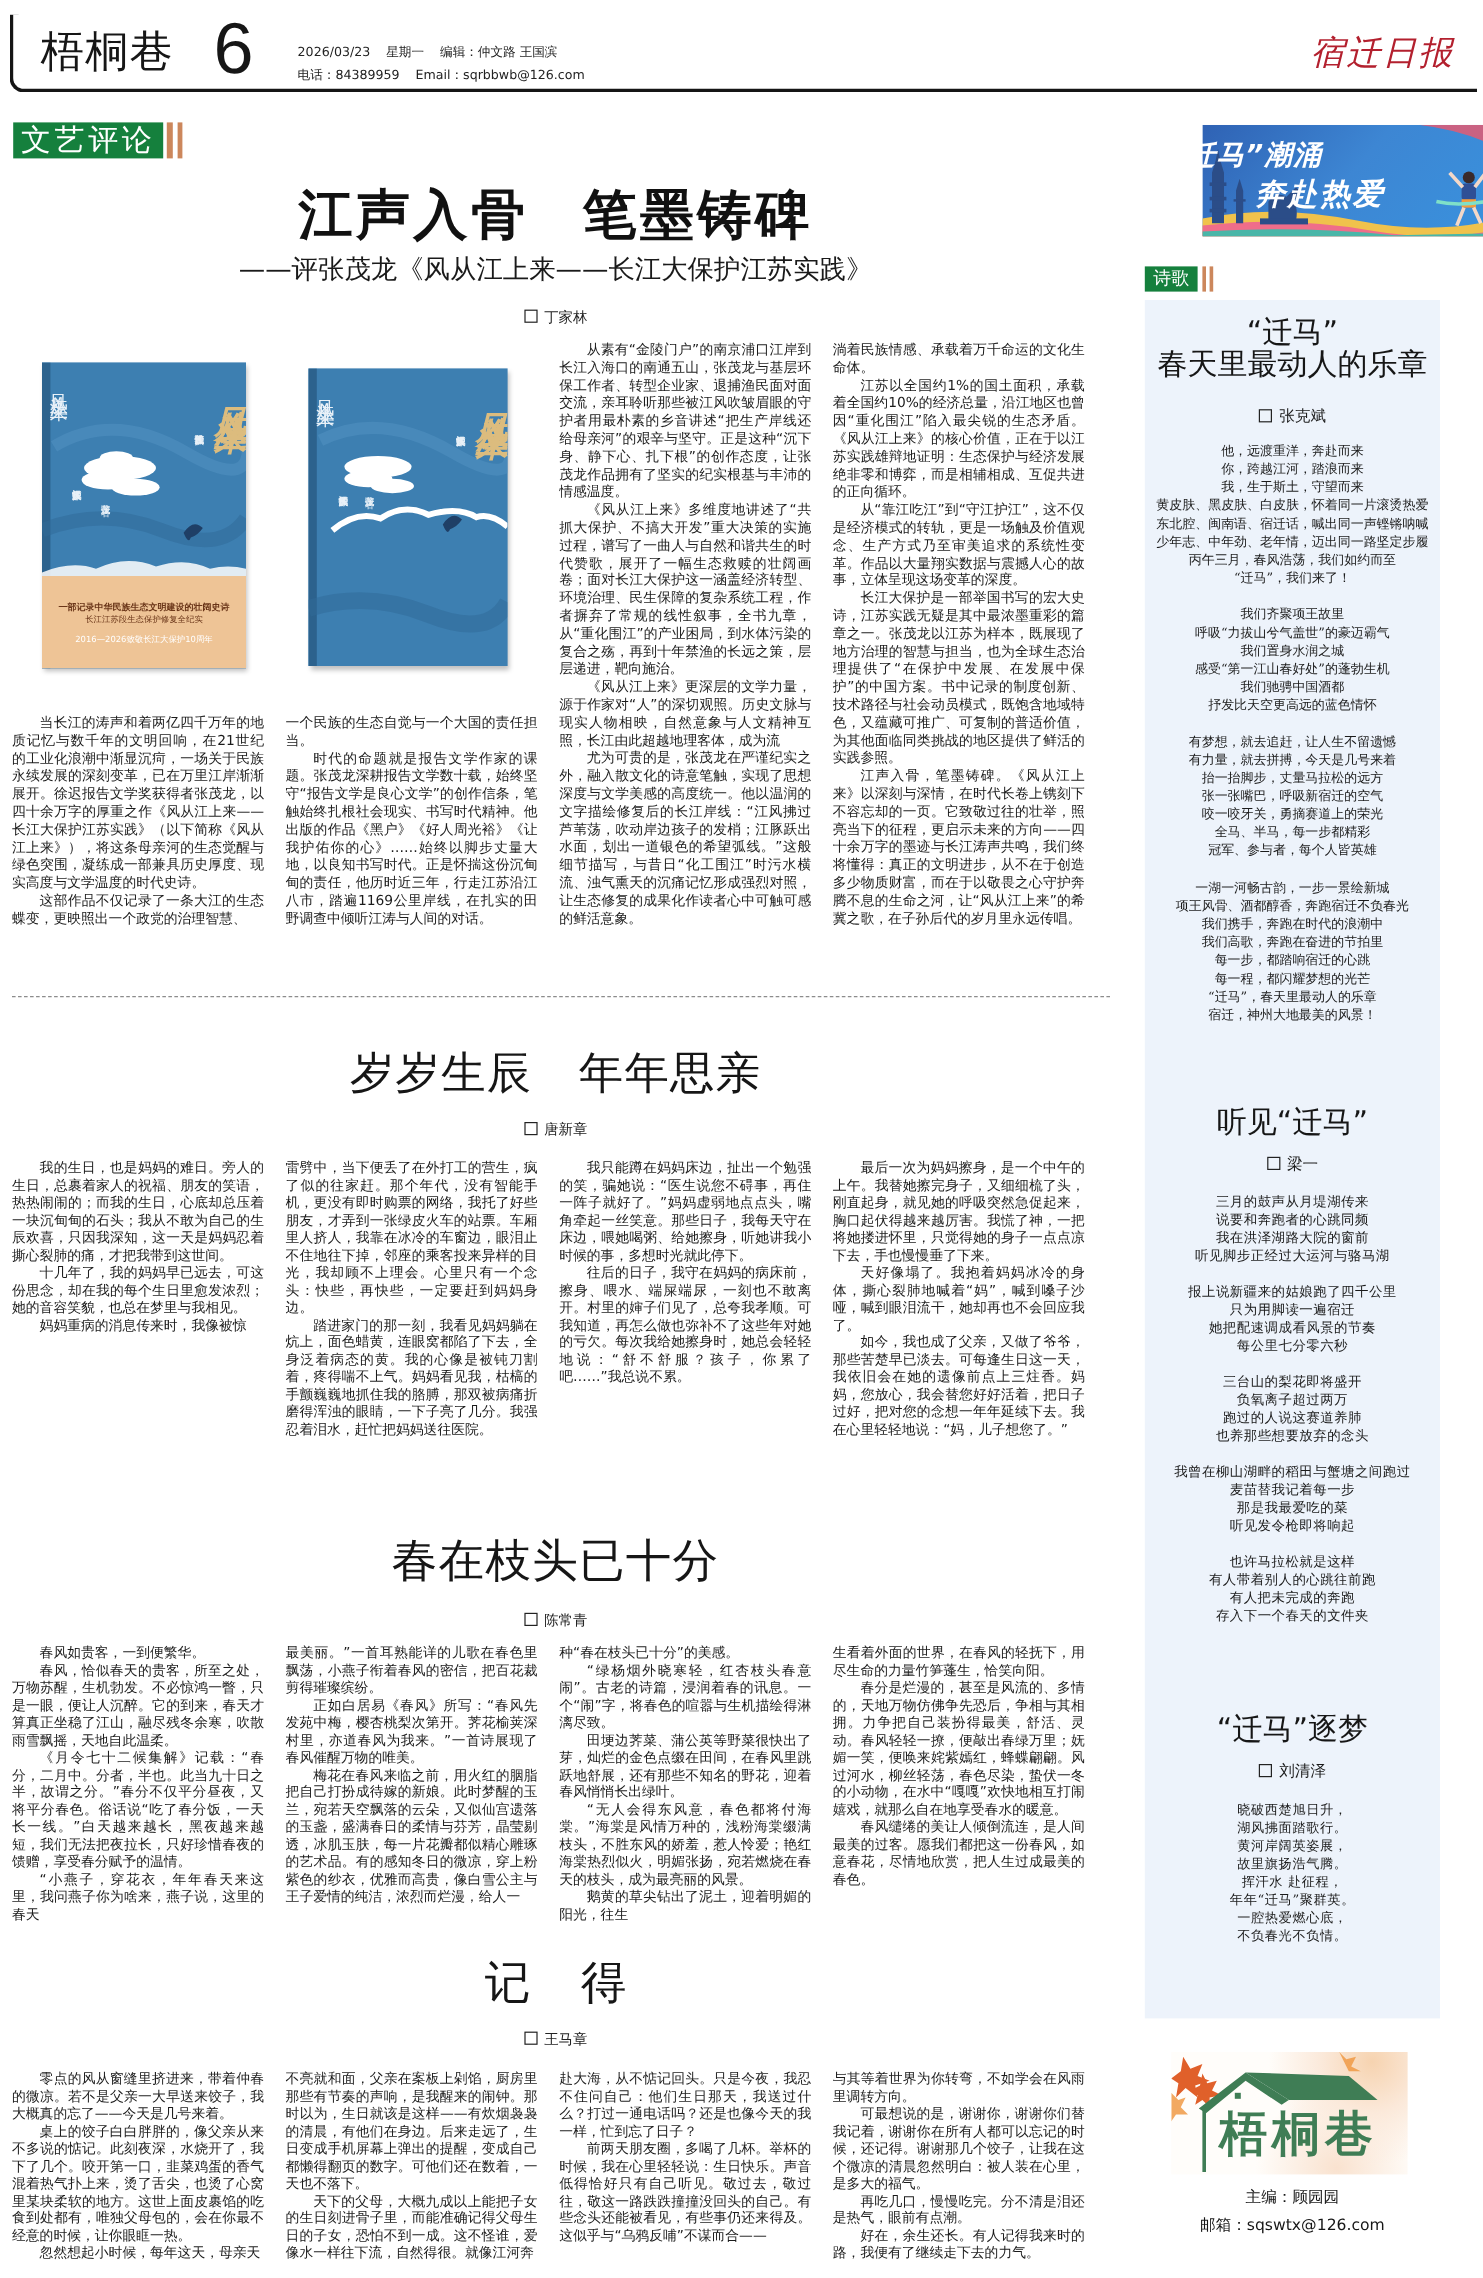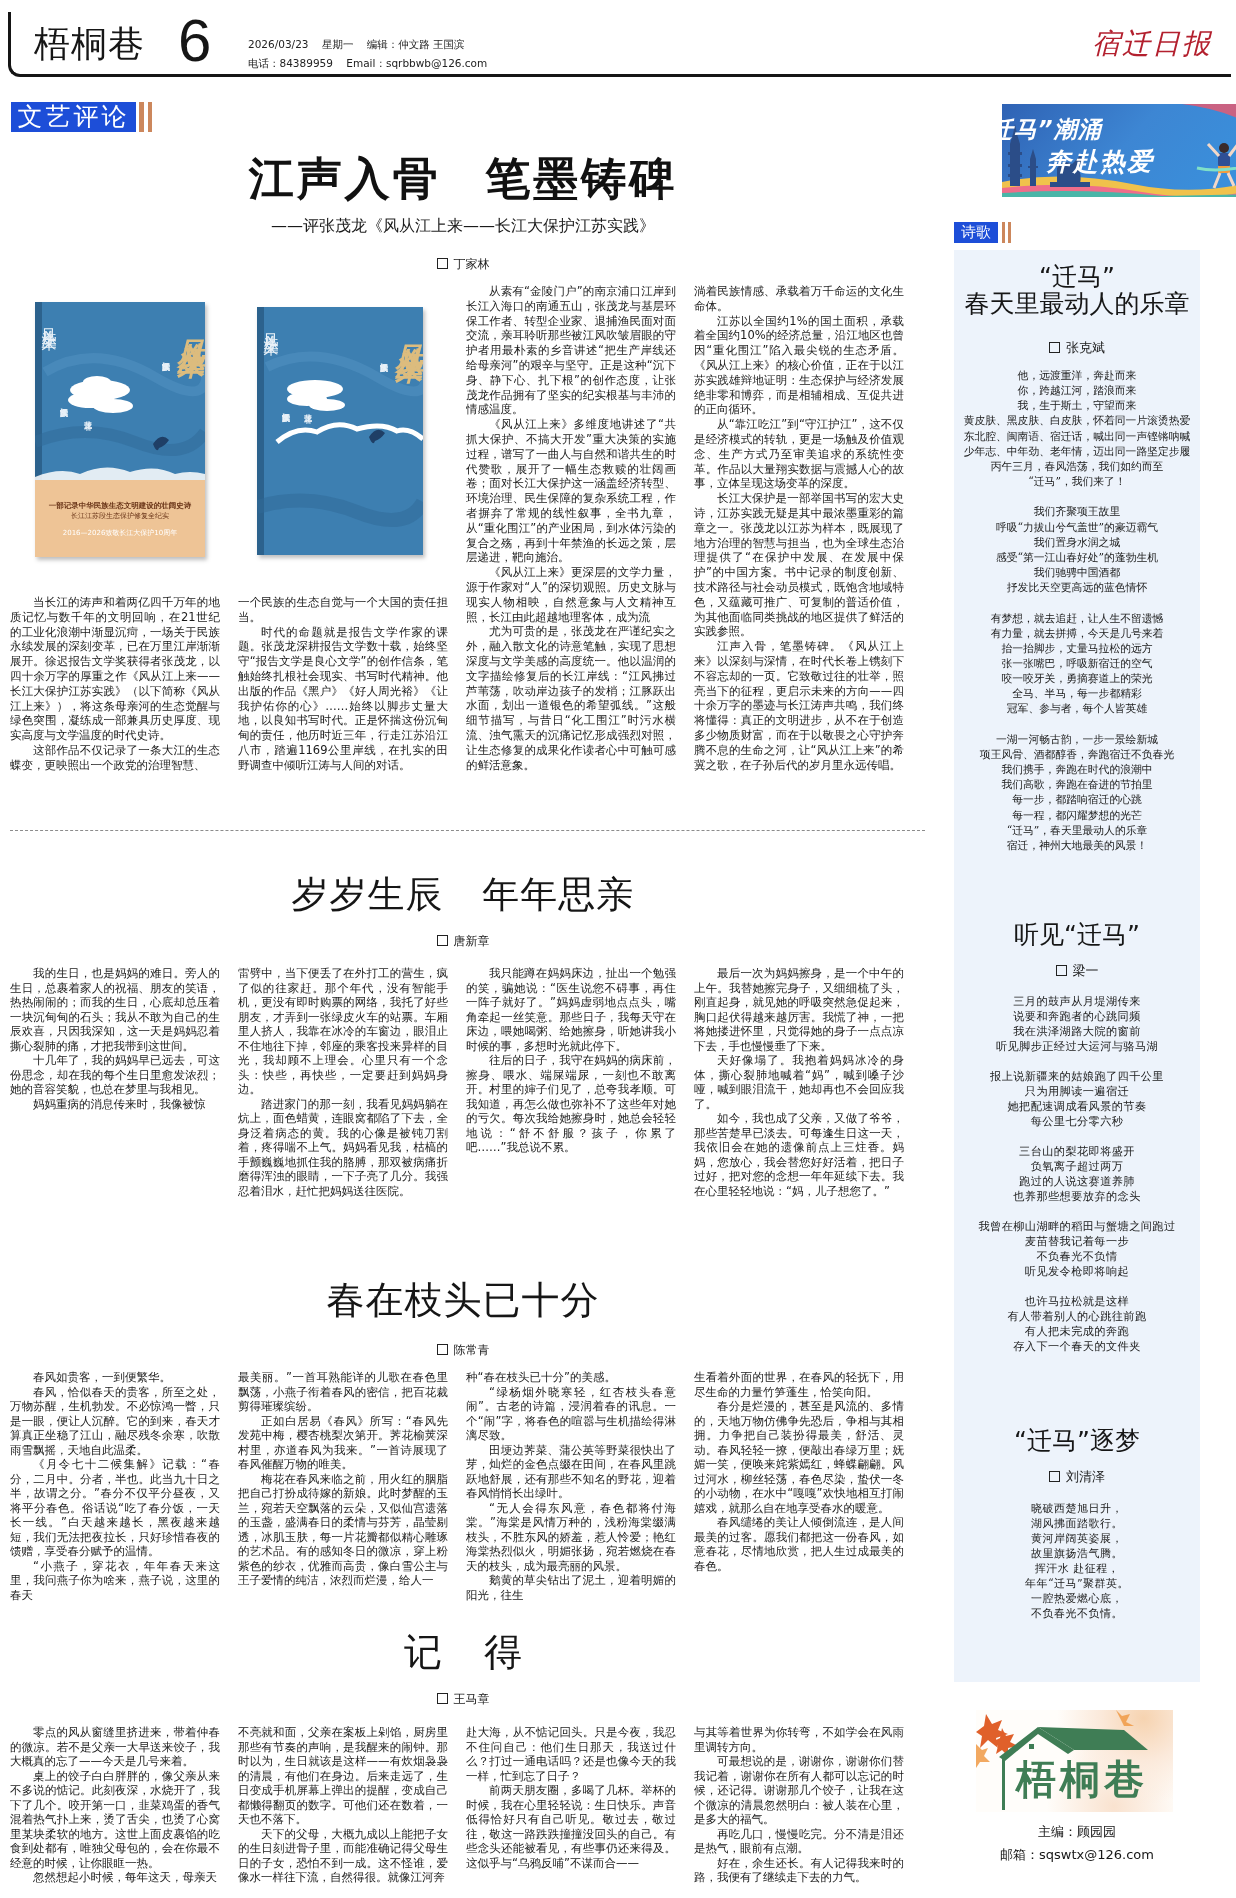--- a/index.html
+++ b/index.html
@@ -6,25 +6,25 @@
   #page{position:relative;width:1236px;height:1898px;overflow:hidden;background:#fff;color:#141414;font-family:"DejaVu Sans",sans-serif;}
   .abs{position:absolute;}
   
   .header-frame{left:8px;top:12px;width:1220px;height:62px;border-left:3px solid #151515;border-bottom:3px solid #151515;border-bottom-left-radius:12px;}
   .h-section{left:34px;top:22px;font-size:36px;line-height:44px;letter-spacing:1px;color:#161616;}
   .h-page{left:178px;top:10px;font-family:"Liberation Sans",sans-serif;font-size:60px;line-height:62px;font-weight:300;color:#161616;}
   .h-meta{left:248px;top:35px;font-size:10.5px;line-height:19px;color:#222;white-space:nowrap;}
   .h-meta span{margin-right:10px;}
   .masthead{left:1092px;top:26px;font-family:"DejaVu Serif",serif;font-style:italic;font-weight:normal;font-size:28px;line-height:36px;color:#b3202e;letter-spacing:2px;}
   
-  .label{background:#1d4ed8;color:#fff;text-align:center;}
+  .label{background:#15803d;color:#fff;text-align:center;}
   .bar{background:#cc875c;}
   
   .feature-title{left:10px;width:906px;top:152px;margin:0;text-align:center;font-family:"DejaVu Serif",serif;font-size:45px;line-height:54px;font-weight:900;letter-spacing:3px;word-spacing:26px;color:#111;}
-  .feature-subtitle{left:10px;width:906px;top:212px;text-align:center;font-size:16px;line-height:28px;color:#1a1a1a;}
+  .feature-subtitle{left:10px;width:906px;top:212px;text-align:center;font-size:22px;line-height:28px;color:#1a1a1a;}
   .byline{left:10px;width:906px;text-align:center;font-size:12px;line-height:16px;color:#222;}
   .sq{display:inline-block;width:9px;height:9px;border:1px solid #222;margin-right:6px;vertical-align:-1px;}
   .col{position:absolute;width:210px;font-size:11.5px;overflow:hidden;text-align:justify;color:#1b1b1b;}
   .col p{margin:0;text-indent:2em;}
   .col p.cont{text-indent:0;}
   .feature .col{line-height:14.8px;}
   .story .col{line-height:14.5px;}
   .story-title{left:10px;width:906px;margin:0;text-align:center;font-weight:normal;color:#161616;}
   .sep{left:10px;top:830px;width:915px;border-top:1px dashed #8c8c8c;}
   
@@ -338,21 +338,21 @@
     <div class="pl">她把配速调成看风景的节奏</div>
     <div class="pl">每公里七分零六秒</div>
     <div class="pl">&nbsp;</div>
     <div class="pl">三台山的梨花即将盛开</div>
     <div class="pl">负氧离子超过两万</div>
     <div class="pl">跑过的人说这赛道养肺</div>
     <div class="pl">也养那些想要放弃的念头</div>
     <div class="pl">&nbsp;</div>
     <div class="pl">我曾在柳山湖畔的稻田与蟹塘之间跑过</div>
     <div class="pl">麦苗替我记着每一步</div>
-    <div class="pl">不负春光不负情</div>
+    <div class="pl">那是我最爱吃的菜</div>
     <div class="pl">听见发令枪即将响起</div>
     <div class="pl">&nbsp;</div>
     <div class="pl">也许马拉松就是这样</div>
     <div class="pl">有人带着别人的心跳往前跑</div>
     <div class="pl">有人把未完成的奔跑</div>
     <div class="pl">存入下一个春天的文件夹</div>
   </div>
 
   <div class="abs s-title" style="top:1427px;">“迁马”逐梦</div>
   <div class="abs s-byline" style="top:1469px;">

